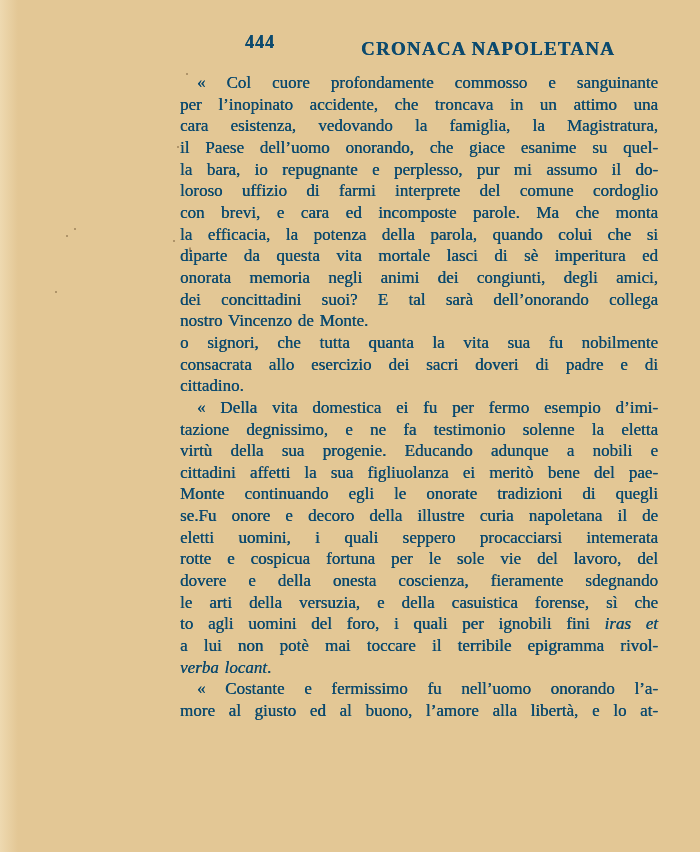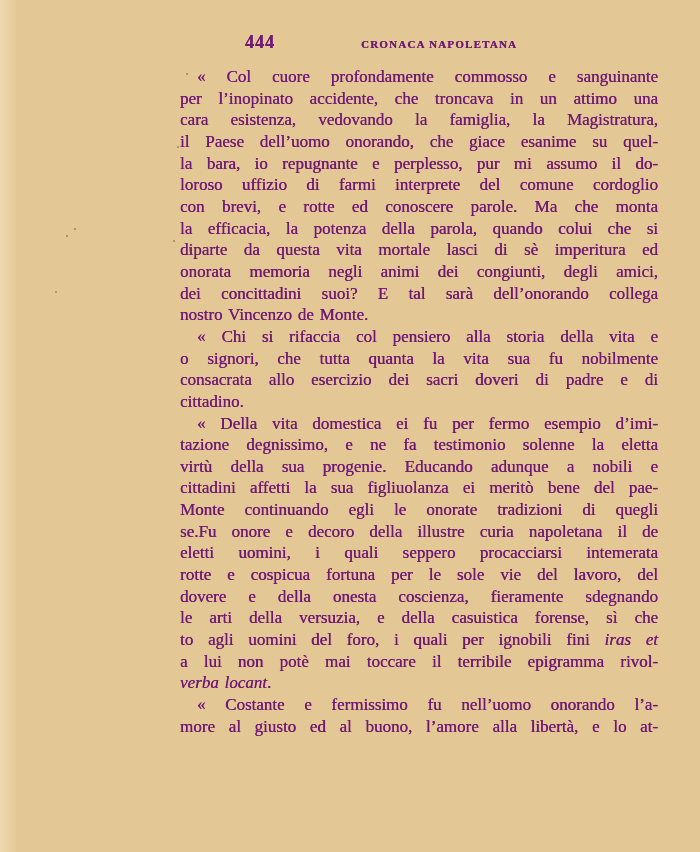--- a/index.html
+++ b/index.html
@@ -3,50 +3,50 @@
 <meta charset="utf-8">
 <style>
   html, body { margin: 0; padding: 0; }
   .screen {
     position: relative;
     width: 700px;
     height: 852px;
     background: #e3c795;
     overflow: hidden;
     font-family: "Liberation Serif", "DejaVu Serif", serif;
-    color: #701a75;
+    color: #0c4a6e;
   }
   
   .edge-left {
     position: absolute;
     left: 0; top: 0;
     width: 18px; height: 100%;
     background: linear-gradient(to right, #eed9b0, rgba(238,217,176,0));
     pointer-events: none;
   }
   .page-number {
     position: absolute;
     left: 245px; top: 32px;
     font-size: 18px;
     font-weight: bold;
     letter-spacing: 1px;
     text-shadow: 0.3px 0 0 currentColor;
   }
   .running-title {
     position: absolute;
     left: 361px; top: 38px;
-    font-size: 11px;
+    font-size: 19px;
     font-weight: bold;
     letter-spacing: 1.2px;
     text-shadow: 0.3px 0 0 currentColor;
     white-space: nowrap;
   }
   .text-block {
     position: absolute;
-    left: 180px; top: 66px;
+    left: 180px; top: 72px;
     width: 478px;
     font-size: 17px;
     line-height: 21.66px;
     text-shadow: 0.3px 0 0 currentColor;
   }
   .line {
     text-align: justify;
     text-align-last: justify;
     white-space: normal;
   }
@@ -74,27 +74,26 @@
 
   <div class="running-title">CRONACA NAPOLETANA</div>
 
   <div class="text-block">
       <div class="line indent">« Col cuore profondamente commosso e sanguinante</div>
       <div class="line">per l’inopinato accidente, che troncava in un attimo una</div>
       <div class="line">cara esistenza, vedovando la famiglia, la Magistratura,</div>
       <div class="line">il Paese dell’uomo onorando, che giace esanime su quel-</div>
       <div class="line">la bara, io repugnante e perplesso, pur mi assumo il do-</div>
       <div class="line">loroso uffizio di farmi interprete del comune cordoglio</div>
-      <div class="line">con brevi, e rotte ed conoscere parole. Ma che monta</div>
+      <div class="line">con brevi, e cara ed incomposte parole. Ma che monta</div>
       <div class="line">la efficacia, la potenza della parola, quando colui che si</div>
       <div class="line">diparte da questa vita mortale lasci di sè imperitura ed</div>
       <div class="line">onorata memoria negli animi dei congiunti, degli amici,</div>
       <div class="line">dei concittadini suoi? E tal sarà dell’onorando collega</div>
       <div class="line left">nostro Vincenzo de Monte.</div>
-      <div class="line indent">« Chi si rifaccia col pensiero alla storia della vita e</div>
       <div class="line">o signori, che tutta quanta la vita sua fu nobilmente</div>
       <div class="line">consacrata allo esercizio dei sacri doveri di padre e di</div>
       <div class="line left">cittadino.</div>
       <div class="line indent">« Della vita domestica ei fu per fermo esempio d’imi-</div>
       <div class="line">tazione degnissimo, e ne fa testimonio solenne la eletta</div>
       <div class="line">virtù della sua progenie. Educando adunque a nobili e</div>
       <div class="line">cittadini affetti la sua figliuolanza ei meritò bene del pae-</div>
       <div class="line">Monte continuando egli le onorate tradizioni di quegli</div>
       <div class="line">se.Fu onore e decoro della illustre curia napoletana il de</div>
       <div class="line">eletti uomini, i quali seppero procacciarsi intemerata</div>

